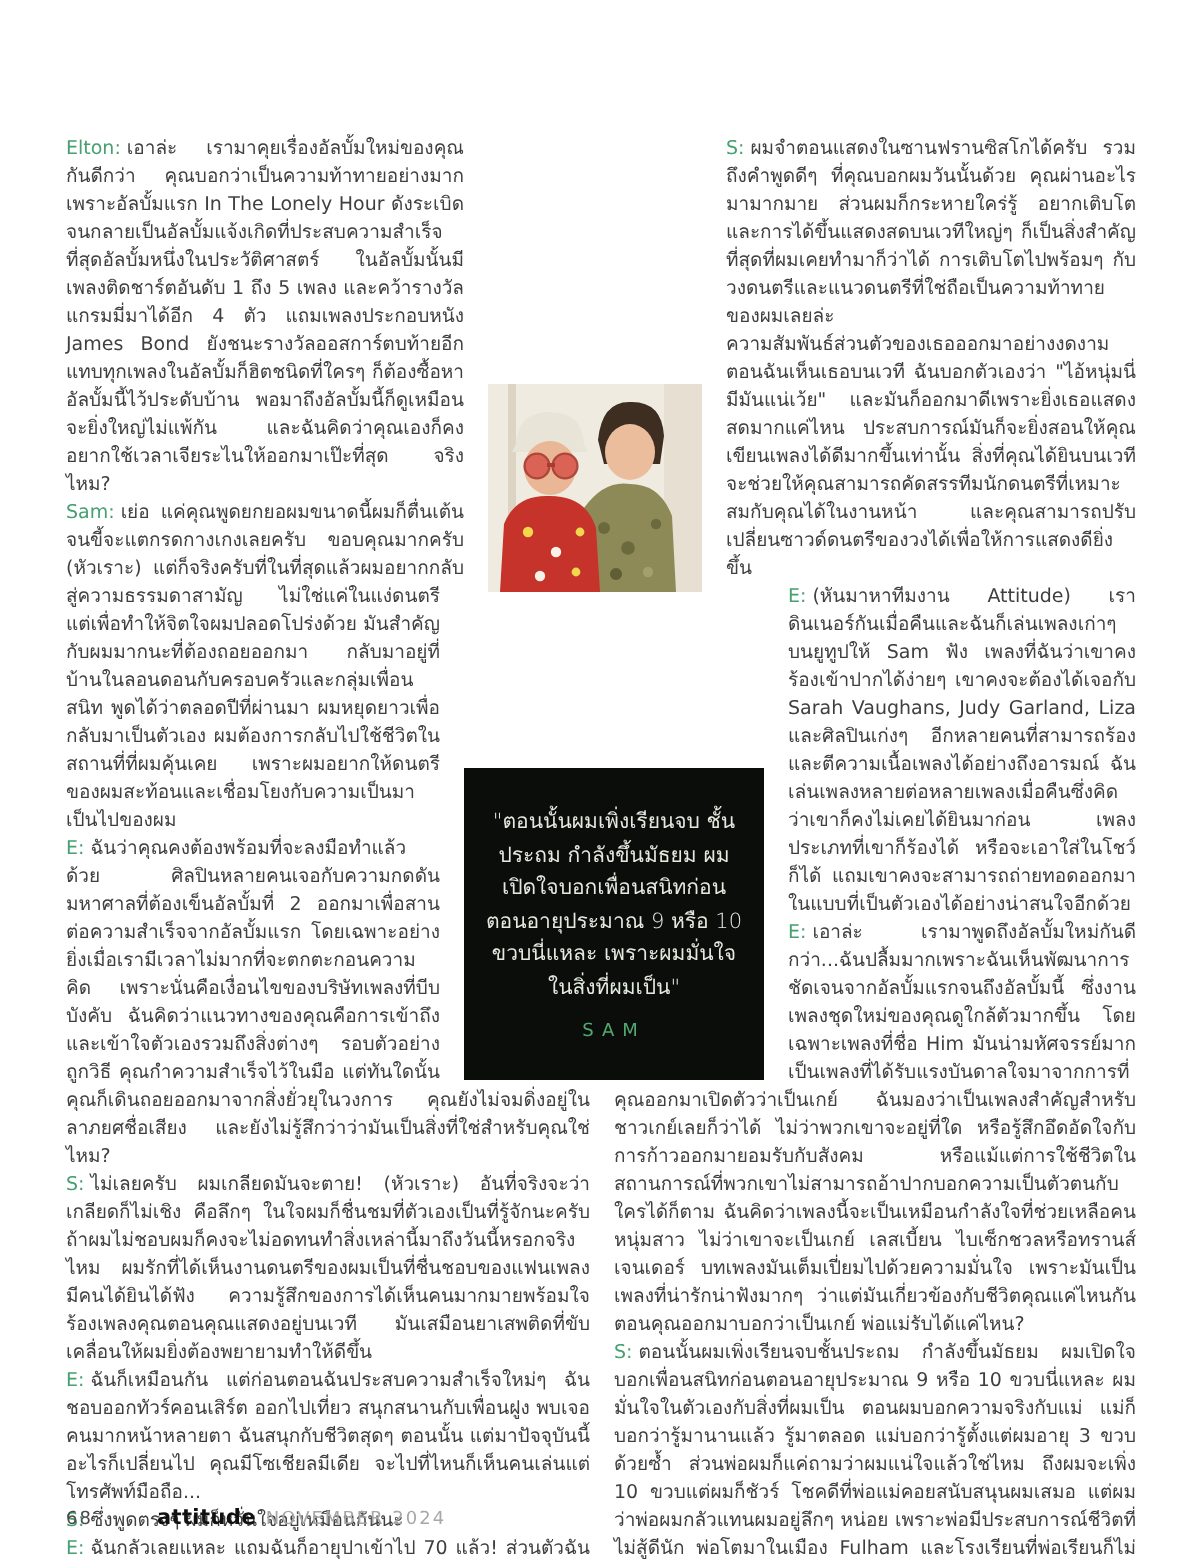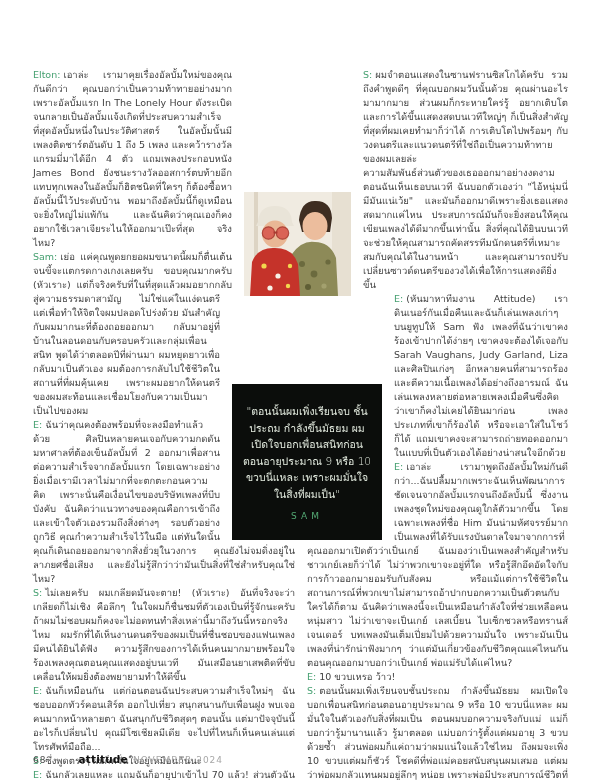--- a/index.html
+++ b/index.html
@@ -60,21 +60,20 @@
       <p><span class="speaker">S:</span><span>ผมจำตอนแสดงในซานฟรานซิสโกได้ครับ รวมถึงคำพูดดีๆ ที่คุณบอกผมวันนั้นด้วย คุณผ่านอะไรมามากมาย ส่วนผมก็กระหายใคร่รู้ อยากเติบโต และการได้ขึ้นแสดงสดบนเวทีใหญ่ๆ ก็เป็นสิ่งสำคัญที่สุดที่ผมเคยทำมาก็ว่าได้ การเติบโตไปพร้อมๆ กับวงดนตรีและแนวดนตรีที่ใช่ถือเป็นความท้าทายของผมเลยล่ะ</span></p>
 
       <p><span>ความสัมพันธ์ส่วนตัวของเธอออกมาอย่างงดงาม ตอนฉันเห็นเธอบนเวที ฉันบอกตัวเองว่า "ไอ้หนุ่มนี่มีมันแน่เว้ย" และมันก็ออกมาดีเพราะยิ่งเธอแสดงสดมากแค่ไหน ประสบการณ์มันก็จะยิ่งสอนให้คุณเขียนเพลงได้ดีมากขึ้นเท่านั้น สิ่งที่คุณได้ยินบนเวทีจะช่วยให้คุณสามารถคัดสรรทีมนักดนตรีที่เหมาะสมกับคุณได้ในงานหน้า และคุณสามารถปรับเปลี่ยนซาวด์ดนตรีของวงได้เพื่อให้การแสดงดียิ่งขึ้น</span></p>
 
       <p><span class="speaker">E:</span><span>(หันมาหาทีมงาน Attitude) เราดินเนอร์กันเมื่อคืนและฉันก็เล่นเพลงเก่าๆ บนยูทูปให้ Sam ฟัง เพลงที่ฉันว่าเขาคงร้องเข้าปากได้ง่ายๆ เขาคงจะต้องได้เจอกับ Sarah Vaughans, Judy Garland, Liza และศิลปินเก่งๆ อีกหลายคนที่สามารถร้องและตีความเนื้อเพลงได้อย่างถึงอารมณ์ ฉันเล่นเพลงหลายต่อหลายเพลงเมื่อคืนซึ่งคิดว่าเขาก็คงไม่เคยได้ยินมาก่อน เพลงประเภทที่เขาก็ร้องได้ หรือจะเอาใส่ในโชว์ก็ได้ แถมเขาคงจะสามารถถ่ายทอดออกมาในแบบที่เป็นตัวเองได้อย่างน่าสนใจอีกด้วย</span></p>
 
 
       <p><span class="speaker">E:</span><span>เอาล่ะ เรามาพูดถึงอัลบั้มใหม่กันดีกว่า...ฉันปลื้มมากเพราะฉันเห็นพัฒนาการชัดเจนจากอัลบั้มแรกจนถึงอัลบั้มนี้ ซึ่งงานเพลงชุดใหม่ของคุณดูใกล้ตัวมากขึ้น โดยเฉพาะเพลงที่ชื่อ Him มันน่ามหัศจรรย์มาก เป็นเพลงที่ได้รับแรงบันดาลใจมาจากการที่คุณออกมาเปิดตัวว่าเป็นเกย์ ฉันมองว่าเป็นเพลงสำคัญสำหรับชาวเกย์เลยก็ว่าได้ ไม่ว่าพวกเขาจะอยู่ที่ใด หรือรู้สึกอึดอัดใจกับการก้าวออกมายอมรับกับสังคม หรือแม้แต่การใช้ชีวิตในสถานการณ์ที่พวกเขาไม่สามารถอ้าปากบอกความเป็นตัวตนกับใครได้ก็ตาม ฉันคิดว่าเพลงนี้จะเป็นเหมือนกำลังใจที่ช่วยเหลือคนหนุ่มสาว ไม่ว่าเขาจะเป็นเกย์ เลสเบี้ยน ไบเซ็กชวลหรือทรานส์เจนเดอร์ บทเพลงมันเต็มเปี่ยมไปด้วยความมั่นใจ เพราะมันเป็นเพลงที่น่ารักน่าฟังมากๆ ว่าแต่มันเกี่ยวข้องกับชีวิตคุณแค่ไหนกันตอนคุณออกมาบอกว่าเป็นเกย์ พ่อแม่รับได้แค่ไหน?</span></p>
 
 
-      <p><span class="speaker">E:</span><span>10 ขวบเหรอ ว้าว!</span></p>
 
       <p><span class="speaker">S:</span><span>ตอนนั้นผมเพิ่งเรียนจบชั้นประถม กำลังขึ้นมัธยม ผมเปิดใจบอกเพื่อนสนิทก่อนตอนอายุประมาณ 9 หรือ 10 ขวบนี่แหละ ผมมั่นใจในตัวเองกับสิ่งที่ผมเป็น ตอนผมบอกความจริงกับแม่ แม่ก็บอกว่ารู้มานานแล้ว รู้มาตลอด แม่บอกว่ารู้ตั้งแต่ผมอายุ 3 ขวบด้วยซ้ำ ส่วนพ่อผมก็แค่ถามว่าผมแน่ใจแล้วใช่ไหม ถึงผมจะเพิ่ง 10 ขวบแต่ผมก็ชัวร์ โชคดีที่พ่อแม่คอยสนับสนุนผมเสมอ แต่ผมว่าพ่อผมกลัวแทนผมอยู่ลึกๆ หน่อย เพราะพ่อมีประสบการณ์ชีวิตที่ไม่สู้ดีนัก พ่อโตมาในเมือง Fulham และโรงเรียนที่พ่อเรียนก็ไม่ค่อยเปิดใจยอมรับเรื่องพรรค์นี้เท่าไหร่ ผมเดาว่าพ่อคงเห็นเด็กๆ หลายคนถูกรังแกเพียงเพราะเขาไม่เหมือนคนอื่นๆ พ่อก็เลยกลัวว่าเรื่องไม่ดีจะเกิดกับผม โดยเฉพาะตอนผมอายุ 16 หรือ 17 ปี</span></p>
     </div>
 
   <svg class="inset-photo" viewBox="0 0 107 104" xmlns="http://www.w3.org/2000/svg" role="img">
     <rect x="0" y="0" width="107" height="104" fill="#f0ebe1"></rect>
     <rect x="10" y="0" width="4" height="104" fill="#ddd4c4"></rect>
     <rect x="88" y="0" width="19" height="104" fill="#e7e0d2"></rect>
 
     <path d="M55 28 Q57 8 72 9 Q87 9 88 26 L86 40 L58 40 Z" fill="#3e2d21"></path>

